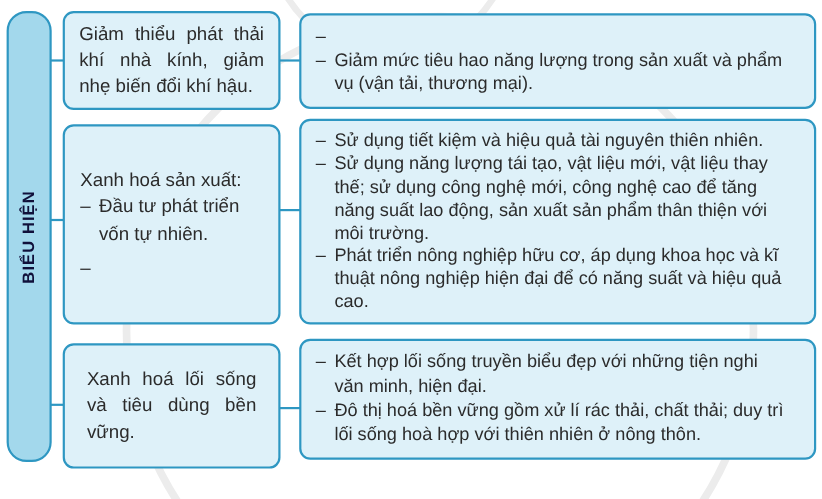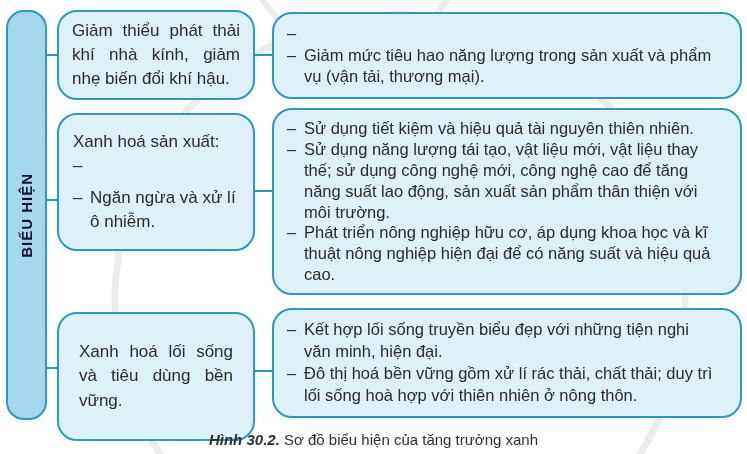--- a/index.html
+++ b/index.html
@@ -3,41 +3,41 @@
 <meta charset="utf-8">
 <style>
   html,body { margin:0; padding:0; background:#ffffff; }
   .canvas {
     position:relative; width:747px; height:454px; background:#ffffff;
     font-family:"Liberation Sans", sans-serif; overflow:hidden;
   }
   .watermark { position:absolute; left:0; top:0; z-index:0; }
   .box {
     position:absolute; box-sizing:border-box; z-index:2;
-    background:#def1f9; border:2px solid #2e97c2; border-radius:20px;
+    background:#def1f9; border:2px solid #2e97c2; border-radius:10px;
     color:#2b2b2b;
   }
   .bar {
     left:6px; top:10px; width:41px; height:410px;
     background:#a3d8ec; border-radius:18px;
     display:flex; align-items:center; justify-content:center;
   }
   .bar-label {
     writing-mode:vertical-rl; transform:rotate(180deg);
     font-weight:bold; font-size:15px; letter-spacing:1px; color:#10103a;
     white-space:nowrap;
   }
   .mid {
     left:57px; width:198px;
     display:flex; flex-direction:column; justify-content:center;
     font-size:17px; line-height:1.42;
   }
   .mid-1 { top:10px;  height:90px;  padding:0 13px; text-align:justify; }
-  .mid-2 { top:113px; height:138px; padding:0 12px 0 14px; }
-  .mid-3 { top:312px; height:129px; padding:0 20px; text-align:justify; }
+  .mid-2 { top:113px; height:182px; padding:0 12px 0 14px; }
+  .mid-3 { top:312px; height:114px; padding:0 20px; text-align:justify; }
   .rightbox {
     left:272px; width:470px;
     display:flex; flex-direction:column; justify-content:center;
     font-size:16.5px; line-height:1.32; padding:4px 26px 4px 13px;
   }
   .right-1 { top:12px;  height:87px; }
   .right-2 { top:108px; height:187px; line-height:1.26; }
   .right-3 { top:308px; height:110px; }
   .bullet { display:flex; }
   .dash { width:17px; flex:none; }
@@ -80,24 +80,24 @@
     <div class="bullet">
       <span class="dash">–</span>
       <span>Giảm mức tiêu hao năng lượng trong sản xuất và phẩm vụ (vận tải, thương mại).</span>
     </div>
   </div>
 
   <div class="box mid mid-2">
     <div>Xanh hoá sản xuất:</div>
     <div class="bullet">
       <span class="dash">–</span>
+      <span>Đầu tư phát triển vốn tự nhiên.</span>
     </div>
     <div class="bullet gap-above">
       <span class="dash">–</span>
-      <span>Ngăn ngừa và xử lí ô nhiễm.</span>
     </div>
   </div>
   <div class="box rightbox right-2">
     <div class="bullet">
       <span class="dash">–</span>
       <span>Sử dụng tiết kiệm và hiệu quả tài nguyên thiên nhiên.</span>
     </div>
     <div class="bullet">
       <span class="dash">–</span>
       <span>Sử dụng năng lượng tái tạo, vật liệu mới, vật liệu thay thế; sử dụng công nghệ mới, công nghệ cao để tăng năng suất lao động, sản xuất sản phẩm thân thiện với môi trường.</span>
@@ -115,17 +115,14 @@
     <div class="bullet">
       <span class="dash">–</span>
       <span>Kết hợp lối sống truyền biểu đẹp với những tiện nghi văn minh, hiện đại.</span>
     </div>
     <div class="bullet">
       <span class="dash">–</span>
       <span>Đô thị hoá bền vững gồm xử lí rác thải, chất thải; duy trì lối sống hoà hợp với thiên nhiên ở nông thôn.</span>
     </div>
   </div>
 
-  <div class="caption">
-    <span class="cap-label">Hình 30.2.</span><span> Sơ đồ biểu hiện của tăng trưởng xanh</span>
-  </div>
 
 </div>
 
 </body></html>

